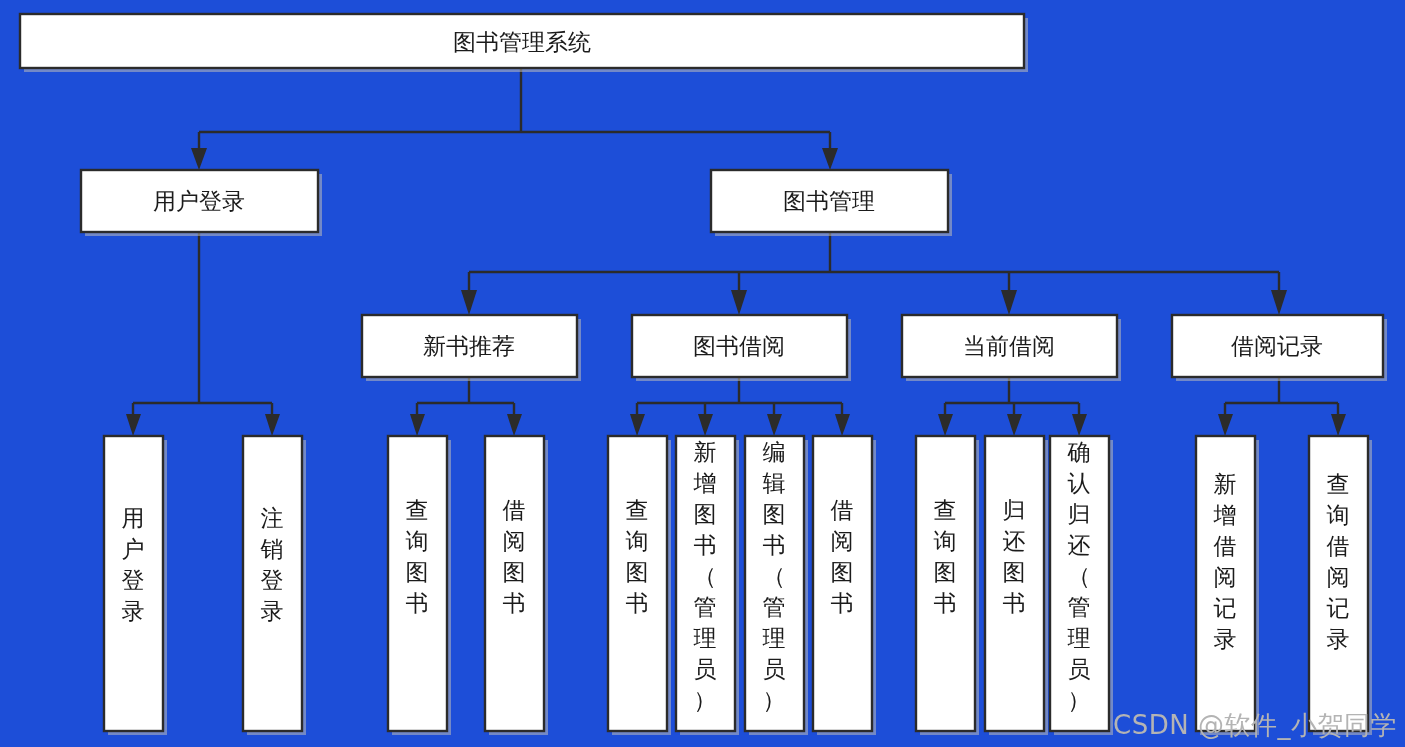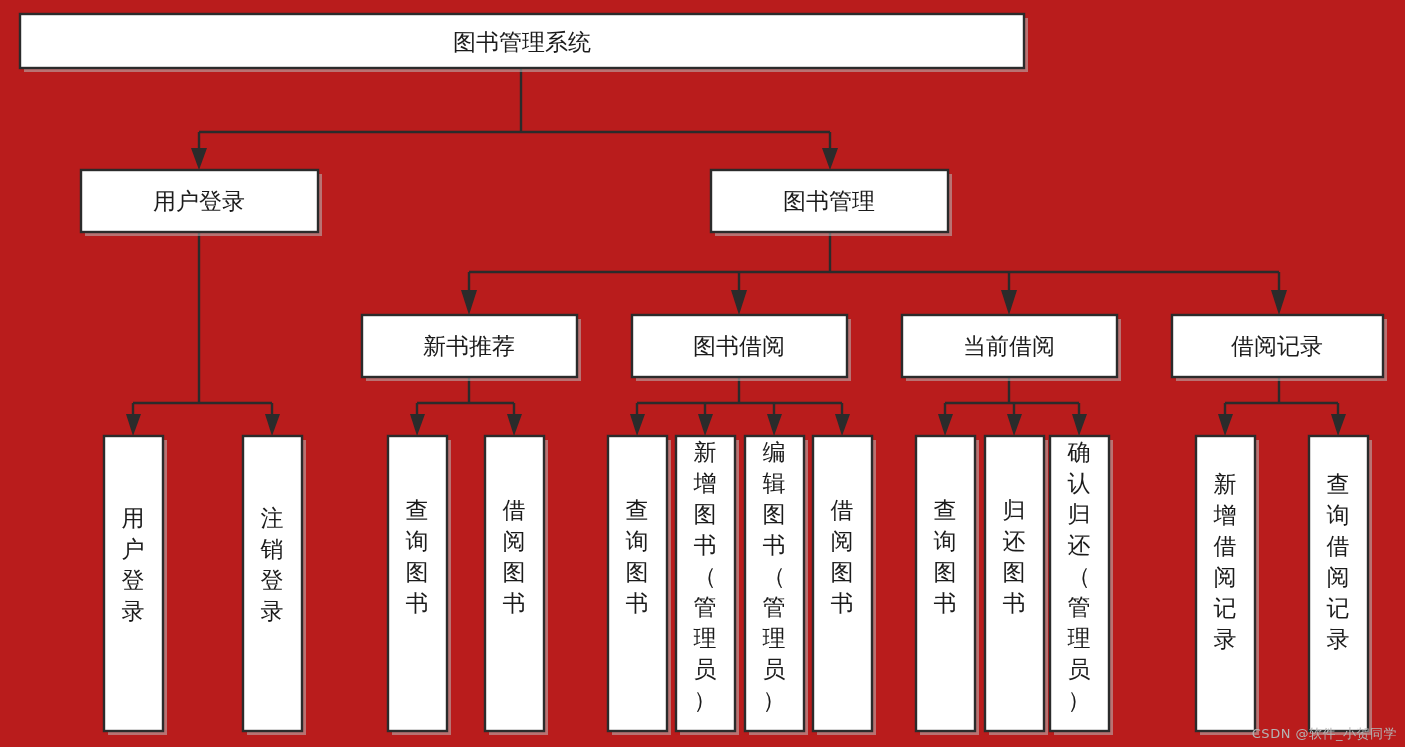--- a/index.html
+++ b/index.html
@@ -11,21 +11,21 @@
   body {
     width: 1405px;
     height: 747px;
     overflow: hidden;
     font-family: "DejaVu Sans", "Liberation Sans", sans-serif;
   }
   #diagram-root {
     position: relative;
     width: 1405px;
     height: 747px;
-    background: #b91c1c;
+    background: #1d4ed8;
   }
   svg#flow-svg {
     position: absolute;
     left: 0;
     top: 0;
     width: 1405px;
     height: 747px;
     display: block;
   }
   .node-rect {
@@ -58,21 +58,21 @@
     font-family: "DejaVu Sans", "Liberation Sans", sans-serif;
     font-size: 23px;
     fill: #1b1b1b;
     text-anchor: middle;
   }
   .watermark {
     position: absolute;
     right: 8px;
     bottom: 4px;
     font-family: "DejaVu Sans", "Liberation Sans", sans-serif;
-    font-size: 13px;
+    font-size: 26px;
     color: #b4b4b4;
     letter-spacing: 0.5px;
     white-space: nowrap;
     user-select: none;
   }
 </style>
 </head>
 <body>
 
 <div id="diagram-root">

